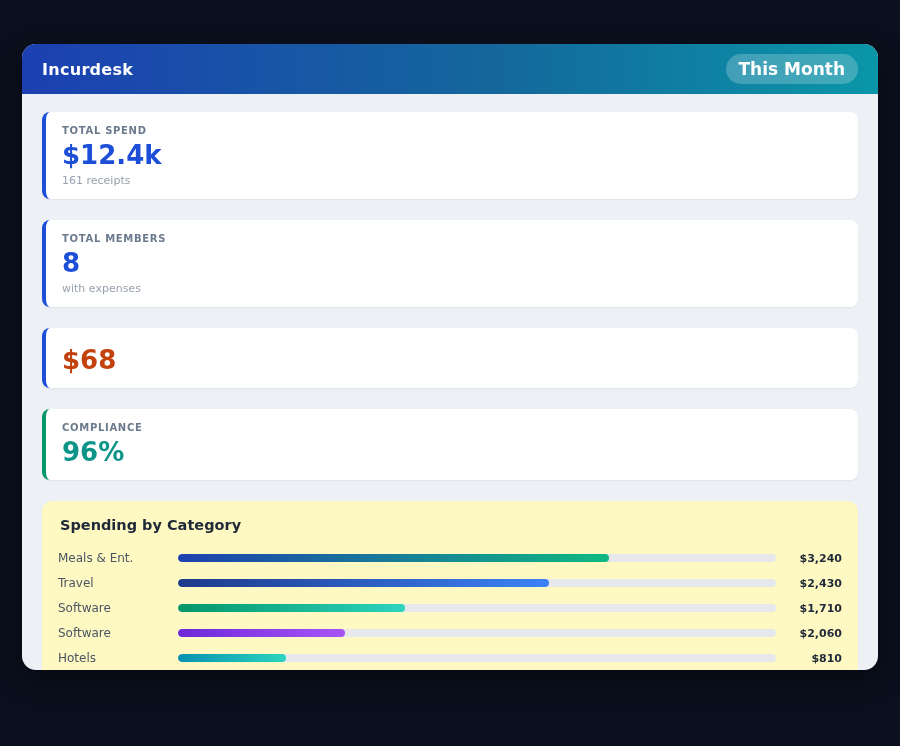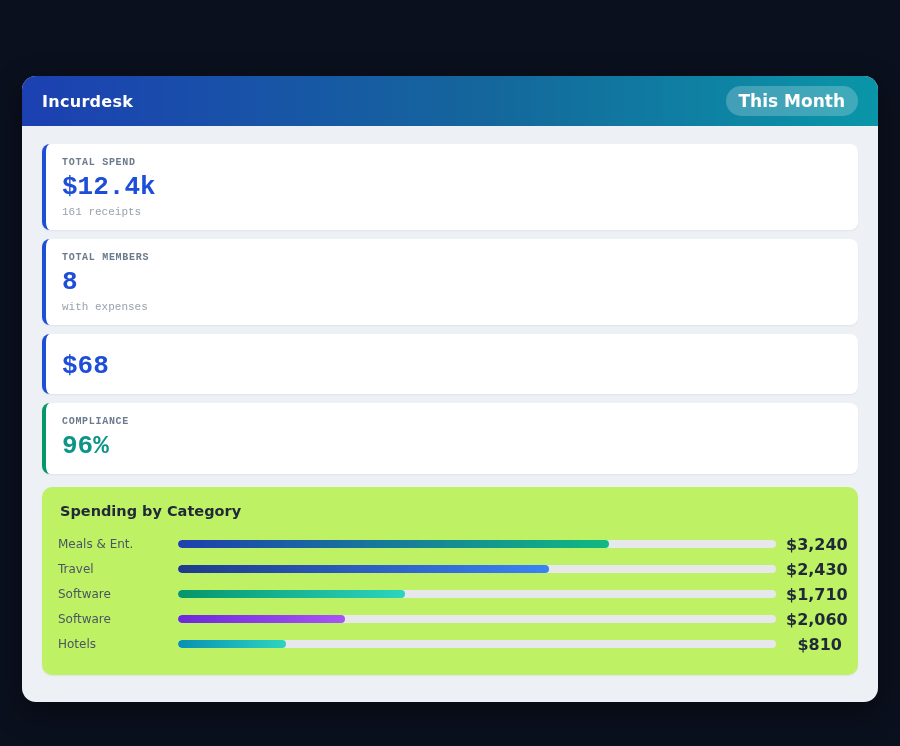--- a/index.html
+++ b/index.html
@@ -4,21 +4,21 @@
 <style>
   * { margin:0; padding:0; box-sizing:border-box; }
   html, body { width:900px; height:746px; }
   body {
     background:#0b101e;
     font-family:"DejaVu Sans","Liberation Sans",sans-serif;
     position:relative;
     overflow:hidden;
   }
   .app-window {
-    position:absolute; left:22px; top:76px;
+    position:absolute; left:22px; top:44px;
     width:856px; height:626px;
     background:#edf1f6;
     border-radius:14px;
     overflow:hidden;
     box-shadow:0 10px 30px rgba(0,0,0,0.45);
   }
   .app-header {
     height:50px;
     background:linear-gradient(90deg,#1c40b2 0%, #14679c 55%, #0a96a8 100%);
     display:flex; align-items:center; justify-content:space-between;
@@ -30,51 +30,50 @@
     color:#ffffff; font-size:17px; font-weight:bold;
     padding:5px 13px; border-radius:999px; border:none; cursor:pointer;
     font-family:inherit;
   }
   .content { padding:18px 20px 20px; }
   .stat-card {
     background:#ffffff;
     border-radius:8px;
     border-left:4px solid #1d4ed8;
     padding:13px 16px 12px;
-    margin-bottom:9px;
+    margin-bottom:21px;
     box-shadow:0 1px 2px rgba(16,24,40,0.06);
-    font-family:Liberation Mono, monospace;
   }
   .stat-label {
     display:block;
     font-size:10px; font-weight:bold; color:#6b7a8c;
     letter-spacing:0.7px;
   }
   .stat-value {
     display:block;
     font-size:26px; font-weight:bold; color:#1d4ed8;
     margin-top:5px; line-height:1.15;
   }
   .stat-sub { display:block; font-size:11px; color:#98a1ad; margin-top:3px; }
   .chart-card {
-    background:#bef264;
+    background:#fef9c3;
     border-radius:10px;
     padding:16px 16px 18px;
     margin-top:13px;
     box-shadow:0 1px 2px rgba(16,24,40,0.06);
   }
   .chart-title { font-size:14.5px; font-weight:bold; color:#1f2937; margin-bottom:13px; padding-left:2px; }
   .chart-row { display:flex; align-items:center; height:25px; }
   .chart-row-label { width:120px; font-size:12px; color:#4b5563; }
   .bar-track {
     flex:1; height:8px; background:#e6e8ec; border-radius:4px;
     margin-right:10px; position:relative; overflow:hidden;
   }
   .bar-fill { position:absolute; left:0; top:0; height:100%; border-radius:4px; }
-  .chart-row-value { width:56px; text-align:right; font-size:16px; font-weight:bold; color:#1f2937; }
+  .chart-row-value { width:56px; text-align:right; font-size:11px; font-weight:bold; color:#1f2937; }
 </style>
 </head>
 <body>
 
 <div class="app-window">
 
   <div class="app-header">
     <span class="app-title">Incurdesk</span>
     <button class="period-badge">This Month</button>
   </div>
@@ -87,21 +86,21 @@
       <span class="stat-sub">161 receipts</span>
     </div>
 
     <div class="stat-card" style="border-left-color: rgb(29, 78, 216);">
       <span class="stat-label">TOTAL MEMBERS</span>
       <span class="stat-value" style="color: rgb(29, 78, 216);">8</span>
       <span class="stat-sub">with expenses</span>
     </div>
 
     <div class="stat-card" style="border-left-color: rgb(29, 78, 216);">
-      <span class="stat-value" style="color: #1d4ed8;">$68</span>
+      <span class="stat-value" style="color: #c2410c;">$68</span>
     </div>
 
     <div class="stat-card" style="border-left-color: rgb(5, 150, 105);">
       <span class="stat-label">COMPLIANCE</span>
       <span class="stat-value" style="color: rgb(13, 148, 136);">96%</span>
     </div>
 
     <div class="chart-card">
       <div class="chart-title">Spending by Category</div>
 

